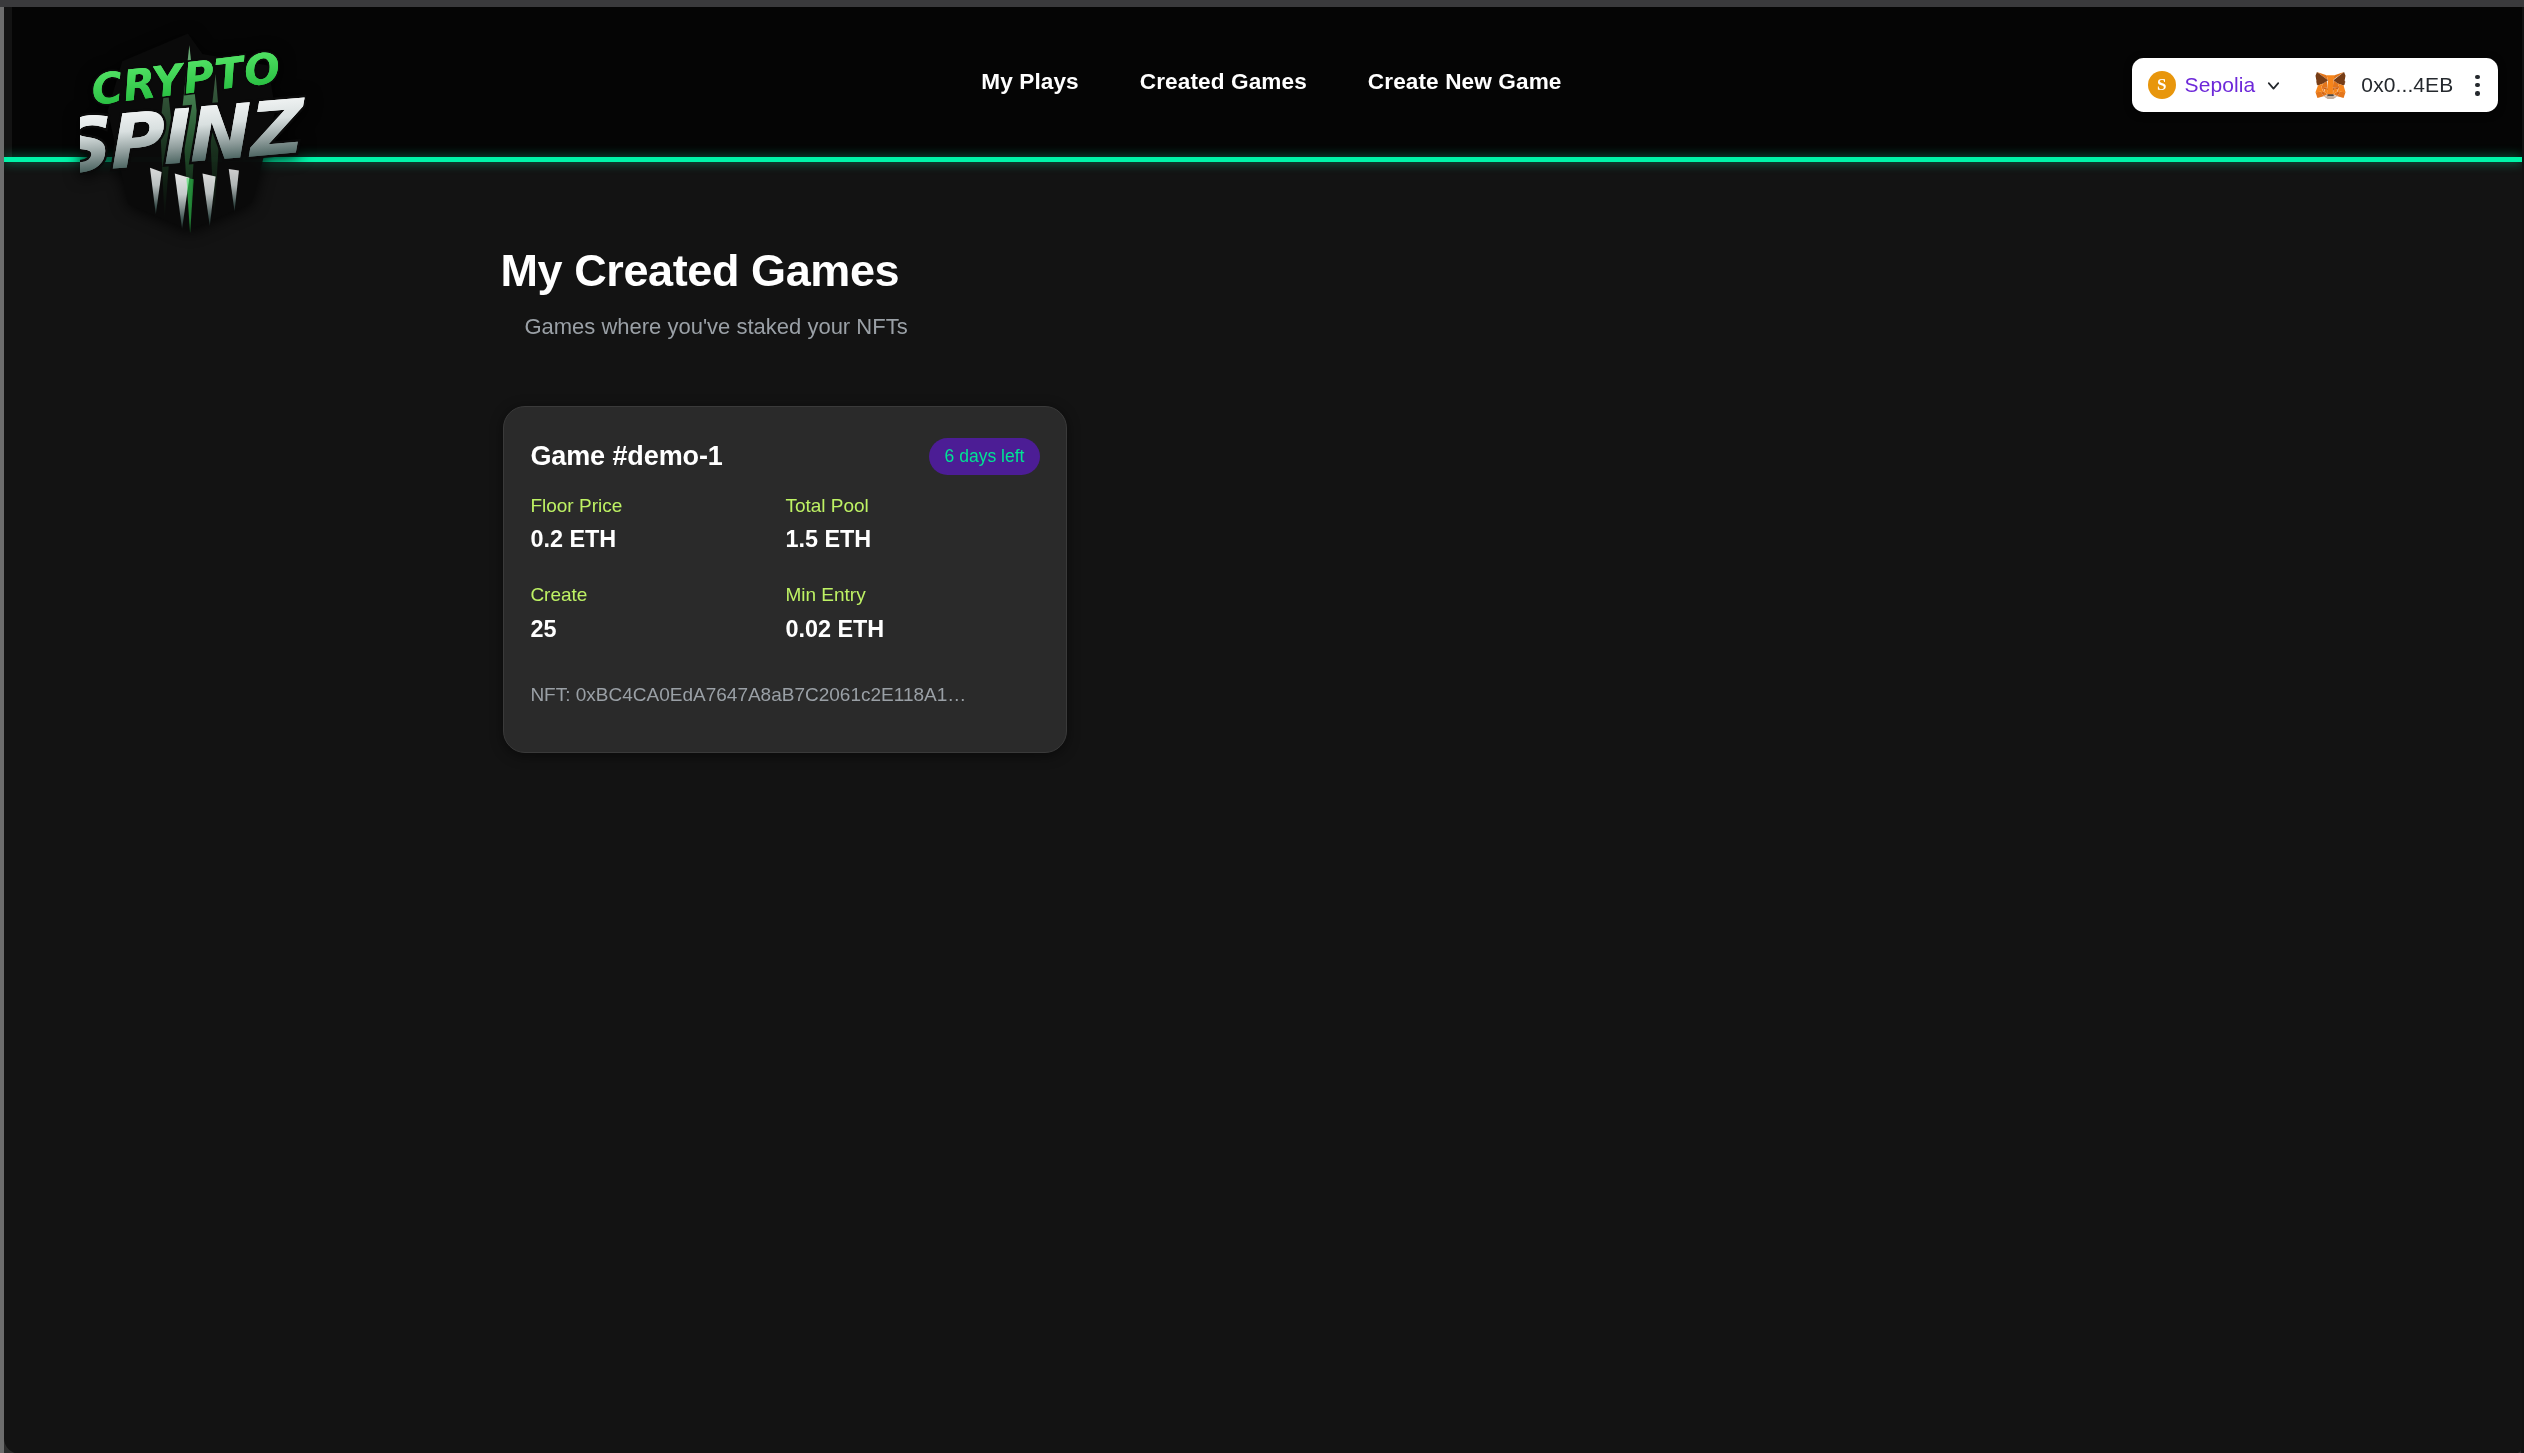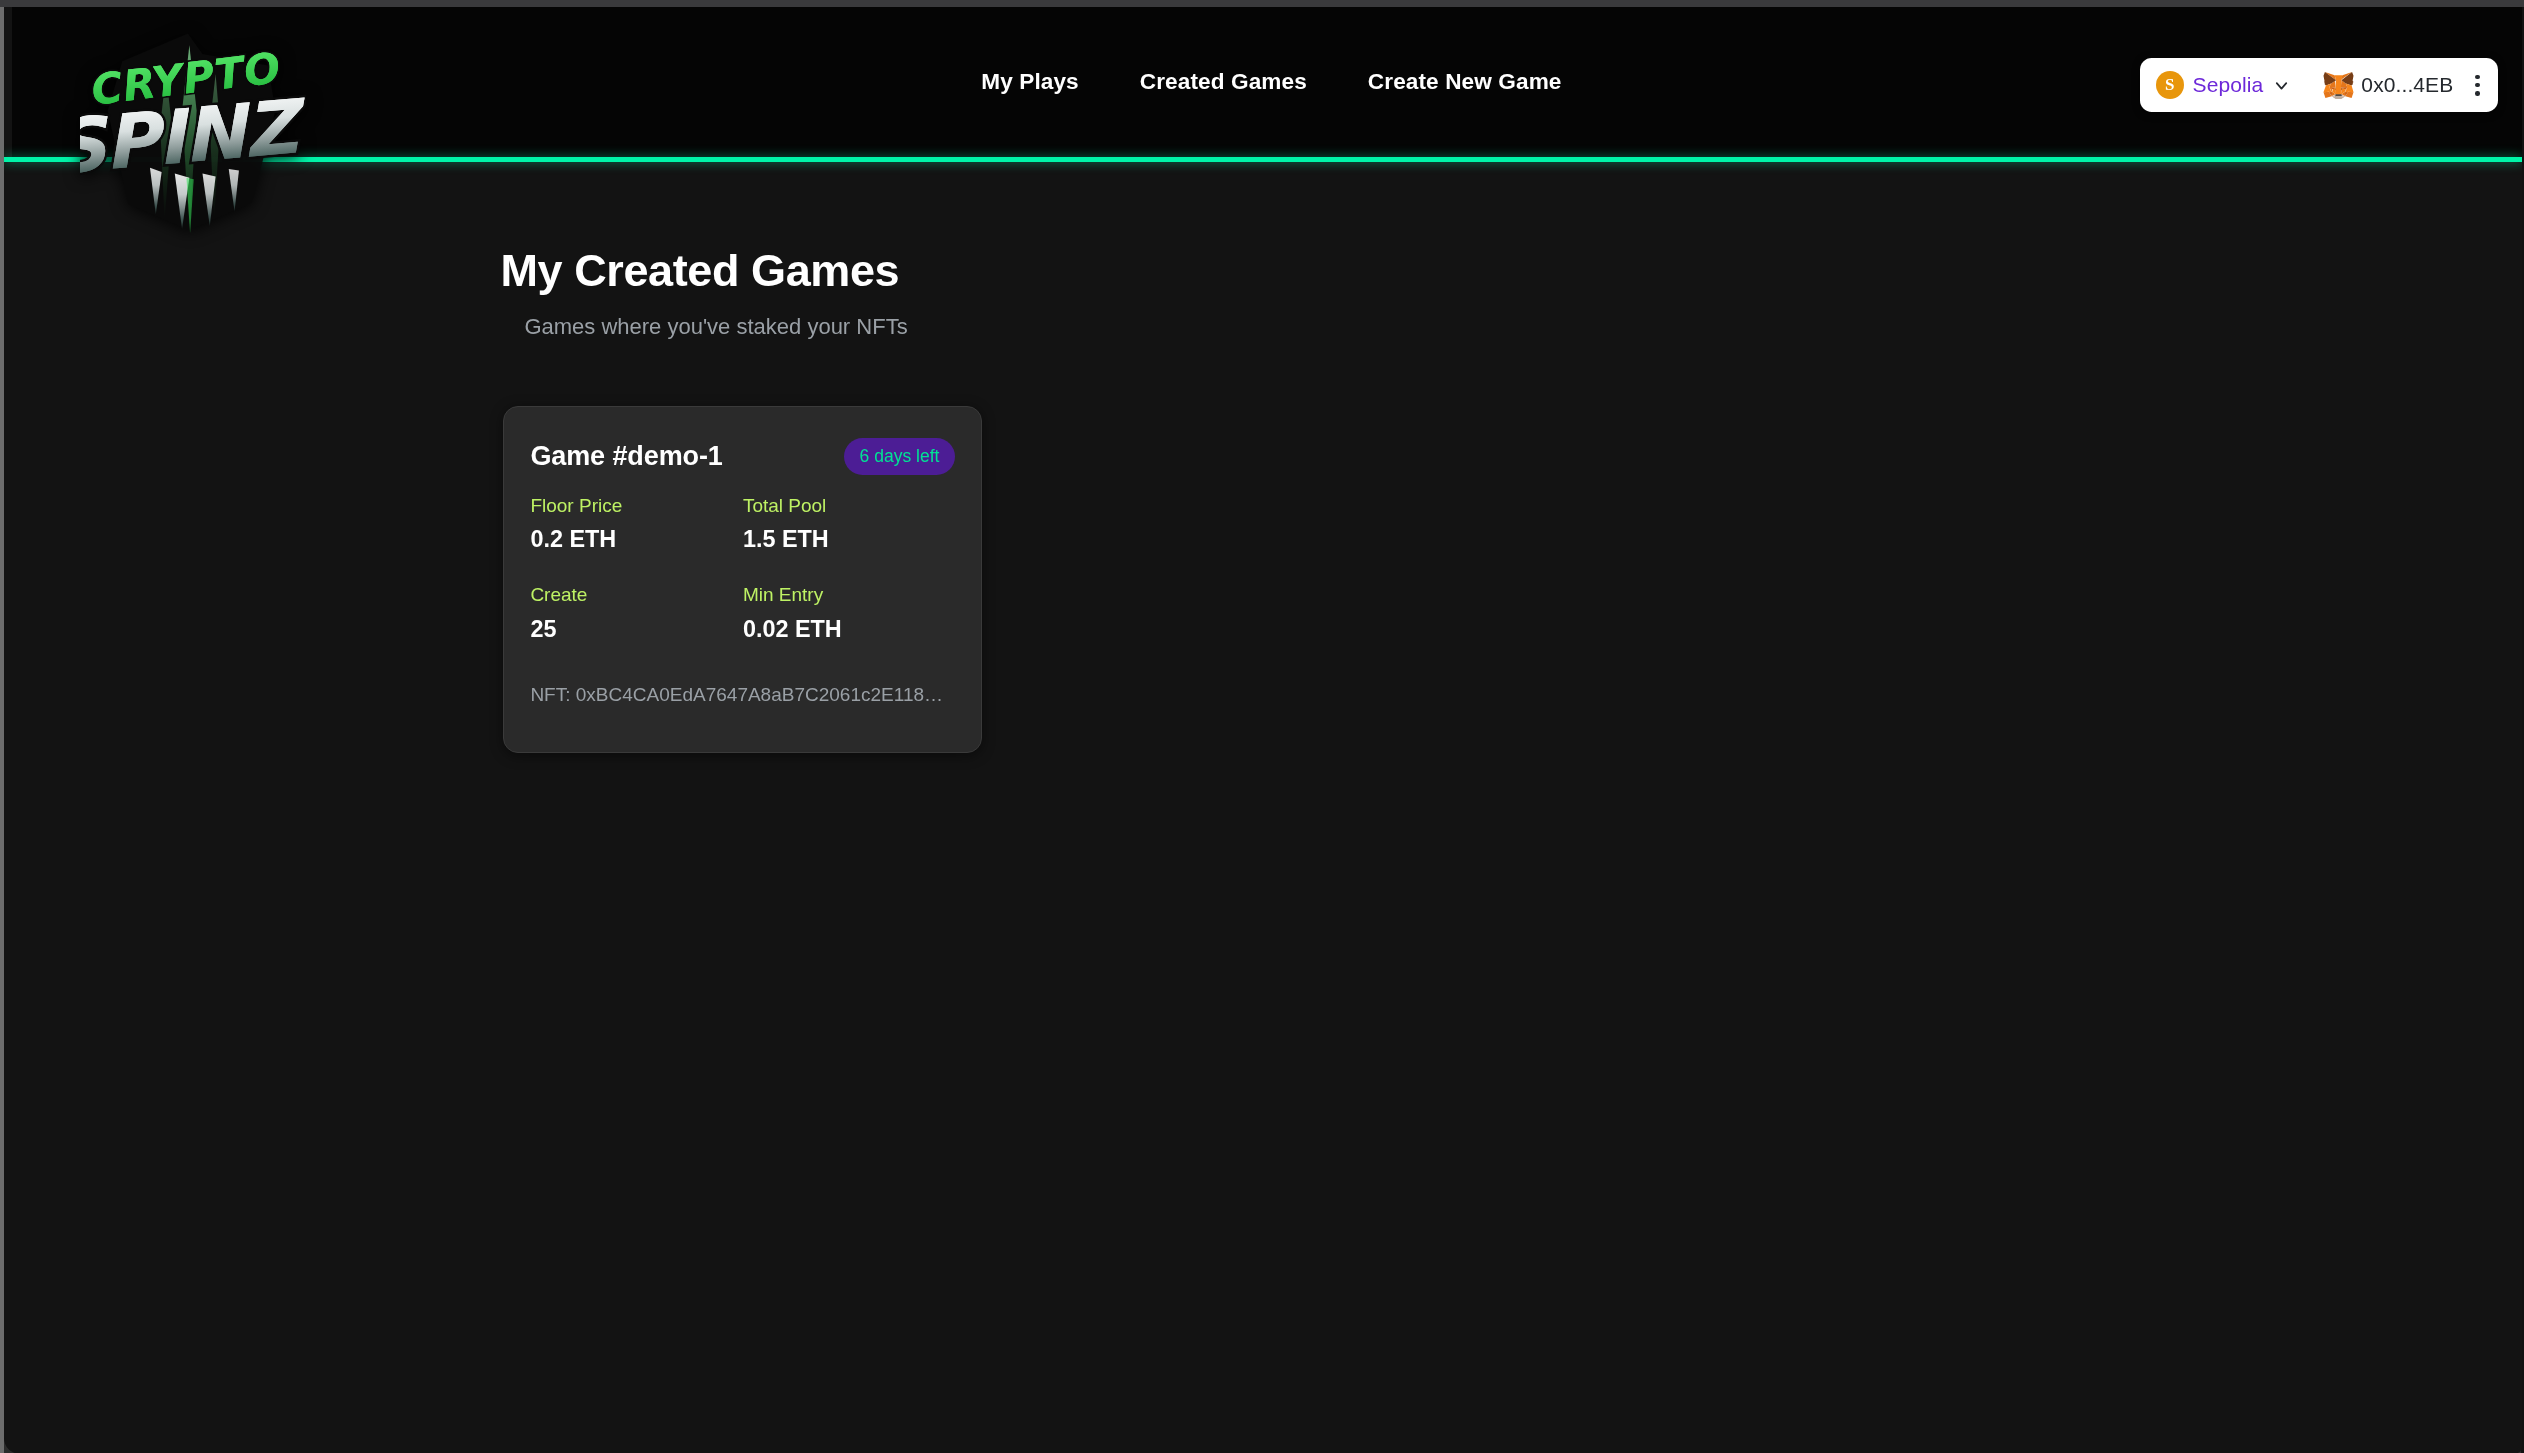--- a/index.html
+++ b/index.html
@@ -125,21 +125,21 @@
     font-weight: 400;
     letter-spacing: 0.1px;
   }
   .chevron-down {
     width: 19px; height: 19px;
     display: block;
   }
   #wallet-account-chip {
     display: flex;
     align-items: center;
-    gap: 7px;
+    gap: 15px;
     cursor: pointer;
     margin-left: 20.5px;
   }
   #metamask-fox-icon { width: 31px; height: 31px; display: block; }
   #wallet-address {
     color: #25292e;
     font-size: 21px;
     font-weight: 400;
     letter-spacing: 0.1px;
   }
@@ -183,24 +183,24 @@
     white-space: nowrap;
   }
 
   
   #game-card-list {
     position: absolute;
     left: 499px; top: 244px;
   }
   .game-card {
     position: relative;
-    width: 479px;
+    width: 564px;
     background: #2a2a2a;
     border: 0.7px solid #3a3a3a;
-    border-radius: 15px;
+    border-radius: 22px;
     padding: 28px 26px 25px 26px;
     box-shadow: 0 2.9px 13px rgba(0,0,0,0.45);
   }
   .card-header-row {
     display: flex;
     align-items: center;
     justify-content: space-between;
     height: 42px;
     margin-bottom: 14.6px;
   }

